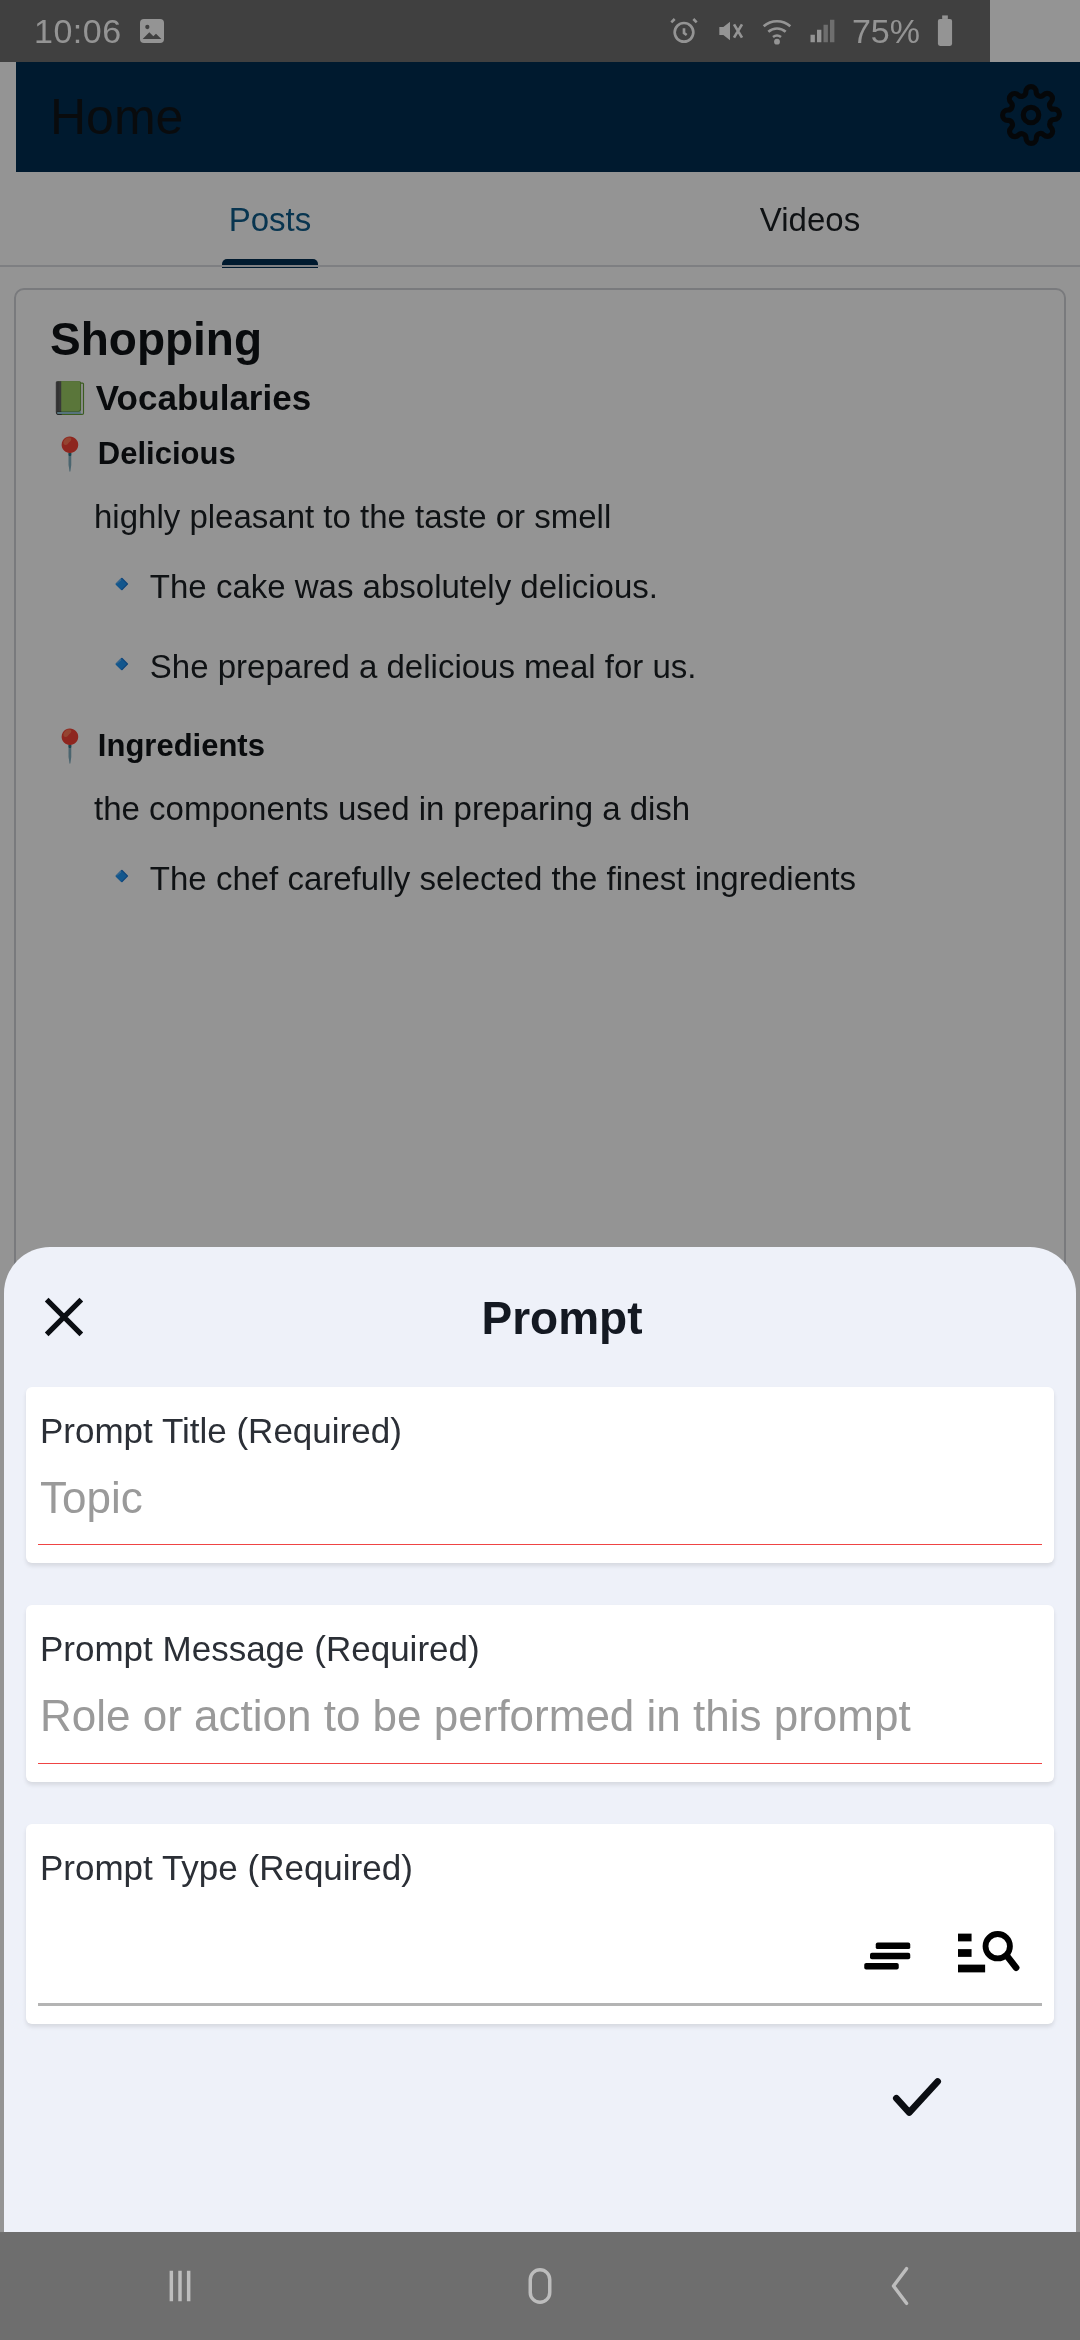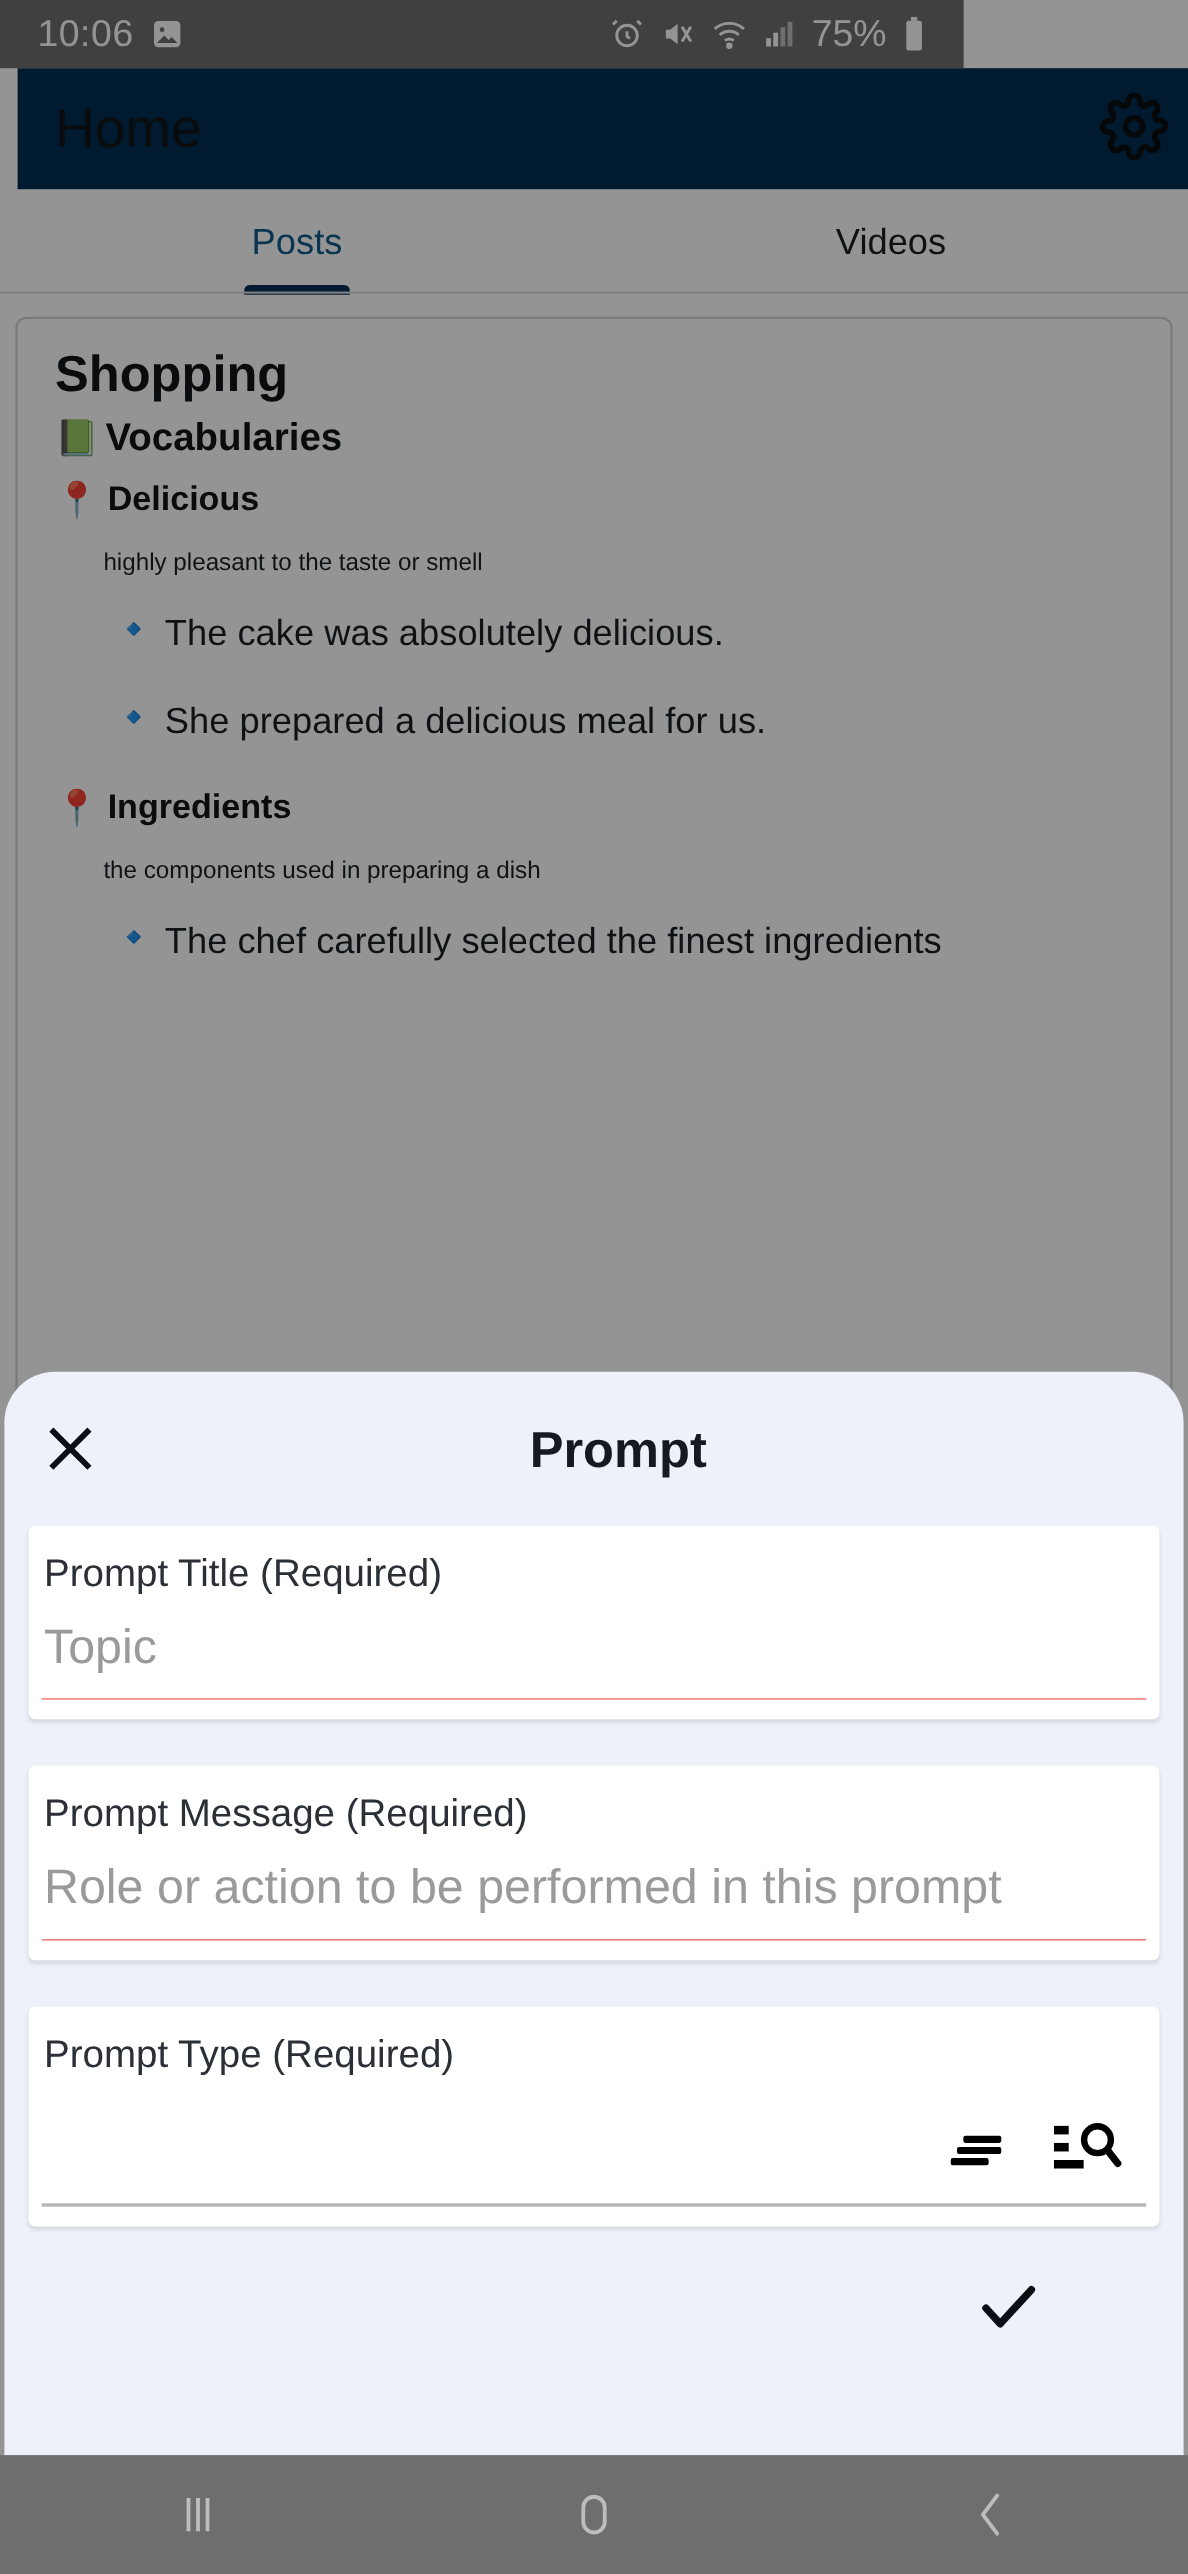--- a/index.html
+++ b/index.html
@@ -9,21 +9,21 @@
     background:#6e6e6e;
     position:relative;
     overflow:hidden;
   }
 
   
   #app-behind { position:absolute; inset:0; background:#ffffff; }
 
   
   #status-bar{
-    position:absolute; top:0; left:0; width:876px; height:62px;
+    position:absolute; top:0; left:0; width:990px; height:62px;
     background:#6e6e6e; color:#ffffff;
     display:flex; align-items:center; justify-content:space-between;
     padding:0 34px;
   }
   .sb-left{ display:flex; align-items:center; gap:14px; }
   .sb-time{ font-size:34px; letter-spacing:.5px; }
   .sb-right{ display:flex; align-items:center; gap:14px; }
   .sb-pct{ font-size:34px; }
   .ic{ display:inline-block; line-height:0; }
 
@@ -67,21 +67,21 @@
   #post-card .post-title{ font-size:46px; font-weight:700; color:#101418; margin-bottom:12px;}
   .post-meta{ display:flex; justify-content:space-between; align-items:baseline;
     font-size:34px; color:#101418; margin-bottom:38px;}
   .post-meta .date{ font-weight:700; }
   .post-meta .by{ font-weight:400; }
   .post-meta .by b{ font-weight:700; }
   .sec-head{ font-size:35px; font-weight:700; color:#101418;
     display:flex; align-items:center; gap:6px; margin-bottom:8px;}
   .word-head{ font-size:31px; font-weight:700; color:#101418;
     display:flex; align-items:center; gap:8px; margin-top:18px; margin-bottom:26px;}
-  .definition{ font-size:22px; color:#1b1f24; margin-left:44px; margin-bottom:32px;}
+  .definition{ font-size:33px; color:#1b1f24; margin-left:44px; margin-bottom:32px;}
   .example{ font-size:33px; color:#1b1f24; margin-left:52px; margin-bottom:42px;
     display:flex; align-items:flex-start; gap:8px;}
   .emoji{ font-size:32px; line-height:1; }
 
   
   #scrim{ position:absolute; inset:0; background:rgba(0,0,0,0.42); }
 
   
   #sheet{
     position:absolute; left:4px; top:1247px; width:1072px; height:985px;

